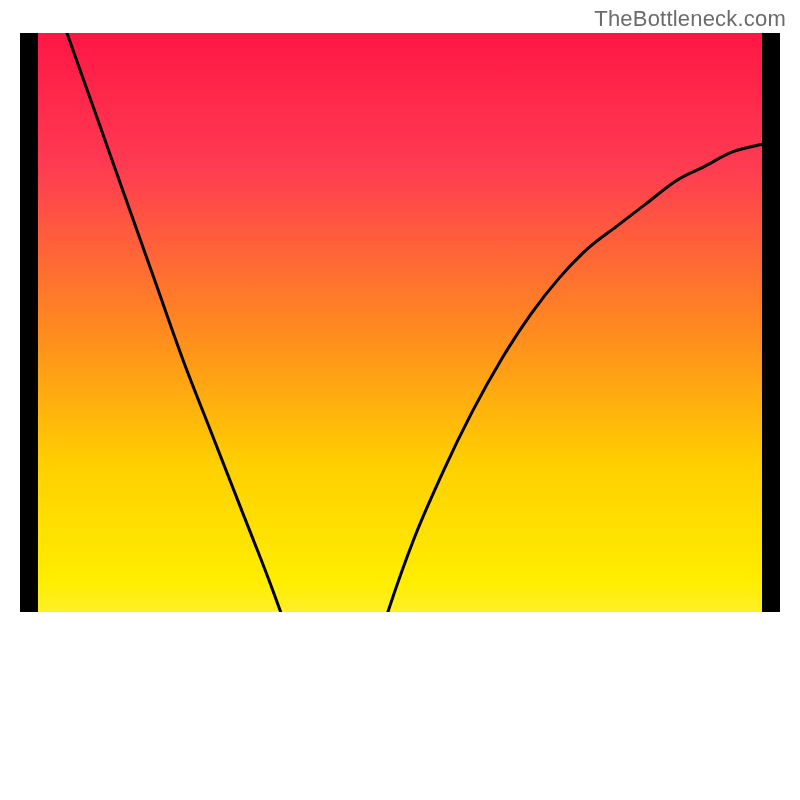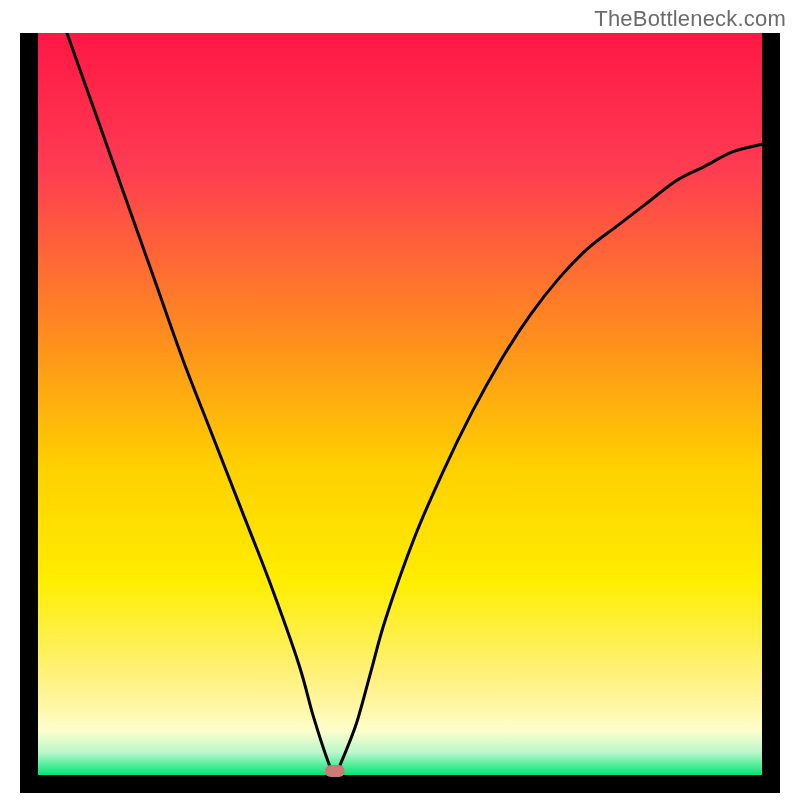--- a/index.html
+++ b/index.html
@@ -3,21 +3,21 @@
 <meta charset="utf-8">
 <style>
   body {
     margin: 0;
     padding: 0;
     background: #ffffff;
     font-family: Arial, Helvetica, sans-serif;
   }
   .wrap {
     width: 800px;
-    height: 800px;
+    height: 612px;
     position: relative;
     border-radius: 27px;
   }
   .watermark {
     position: absolute;
     top: 6px;
     right: 14px;
     color: #6b6b6b;
     font-size: 22px;
     letter-spacing: 0.2px;

